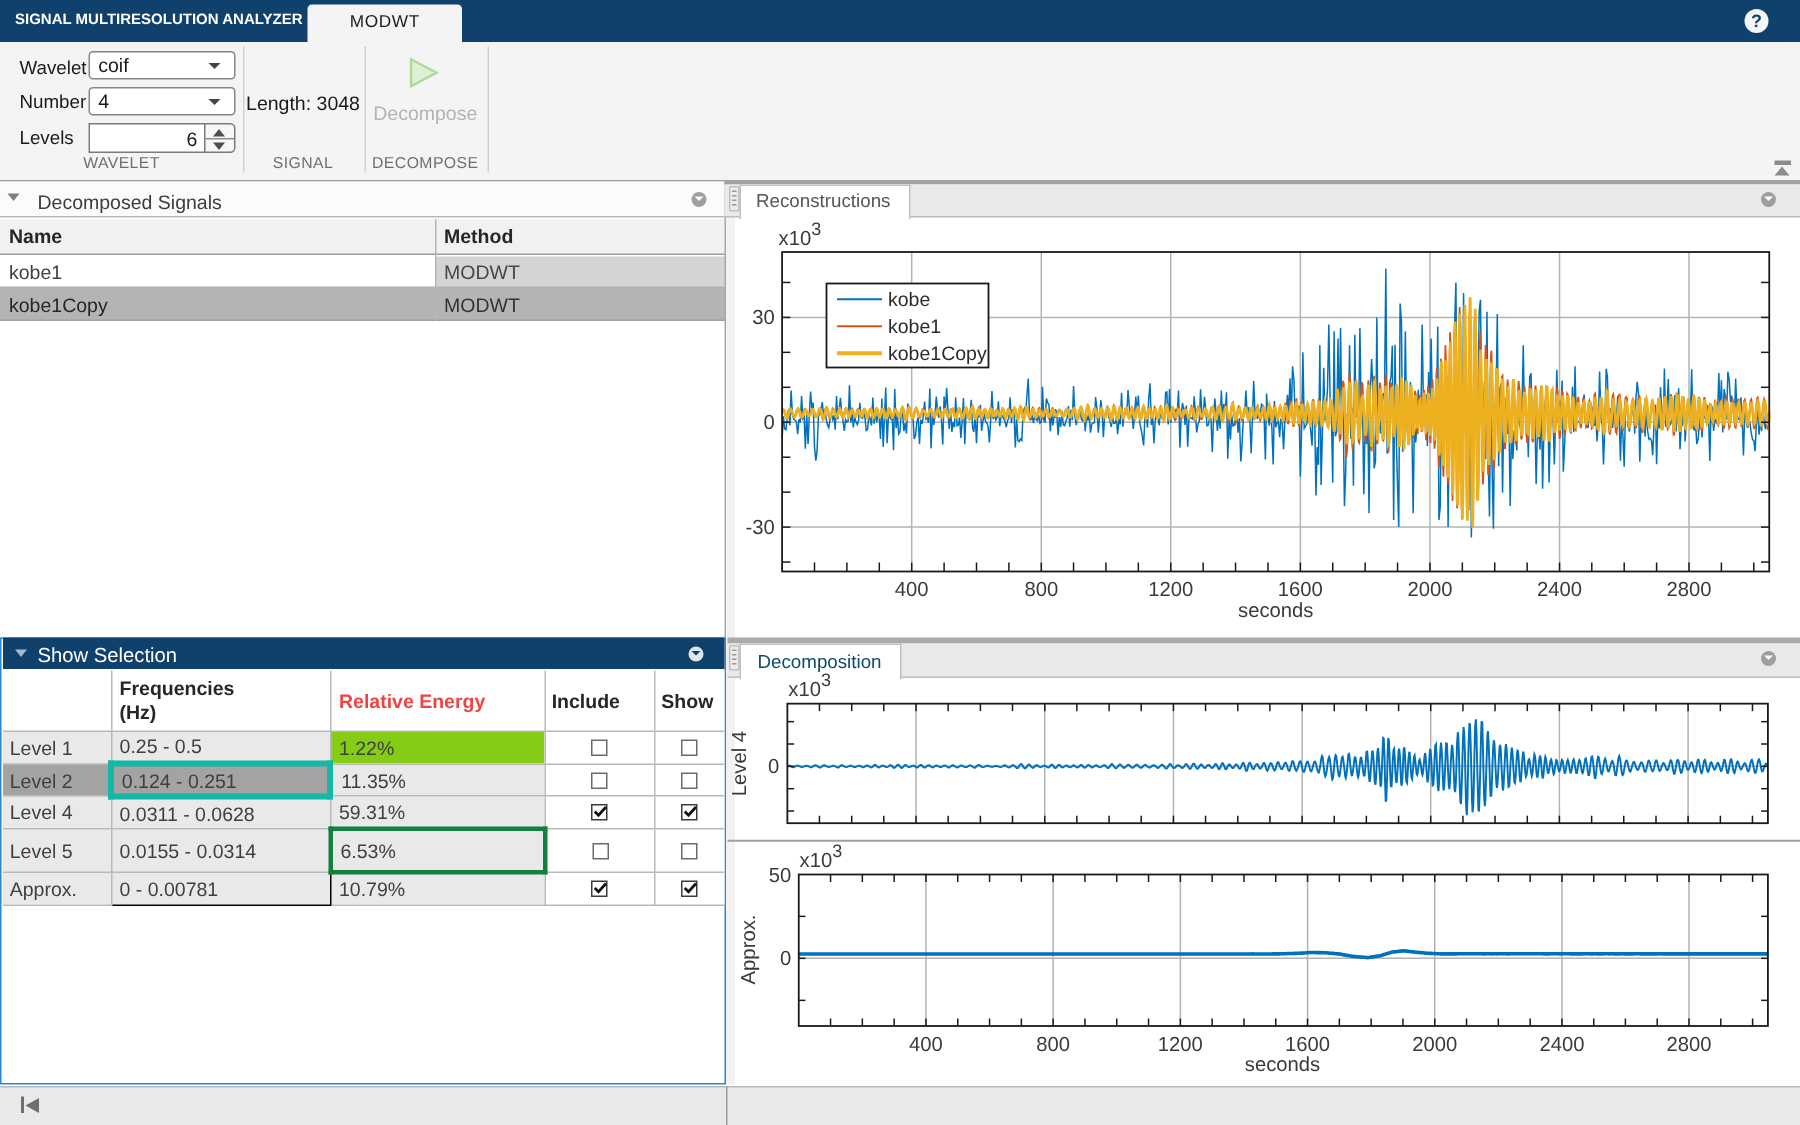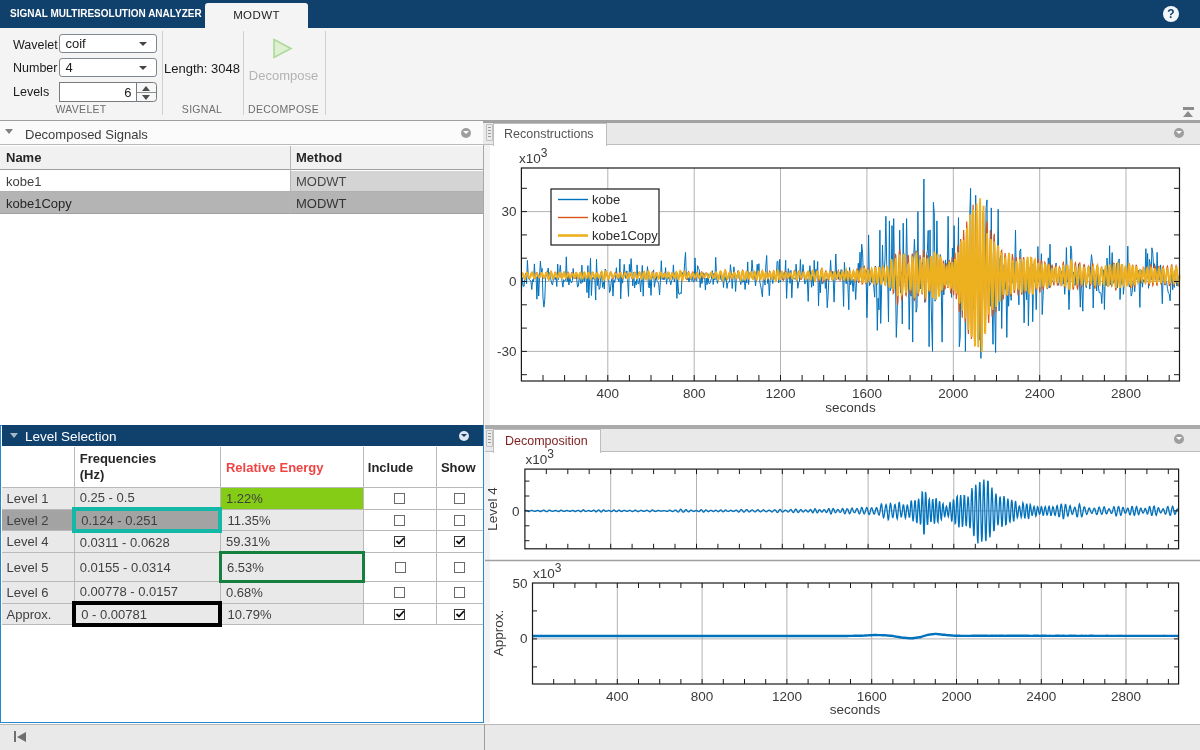--- a/index.html
+++ b/index.html
@@ -55,21 +55,21 @@
 <div class="abs" style="left:6px;top:174px;color:#404040">kobe1</div>
 <div class="abs" style="left:296px;top:174px;color:#464646">MODWT</div>
 <div class="abs" style="left:0;top:192px;width:484px;height:22px;background:#b4b4b4;border-bottom:1px solid #a0a0a0"></div>
 <div class="abs" style="left:6px;top:196px;color:#262626">kobe1Copy</div>
 <div class="abs" style="left:296px;top:196px;color:#333">MODWT</div>
 <div class="abs" style="left:290px;top:146px;height:68px;border-left:1px solid #b5b5b5"></div>
 
 <div class="abs" style="left:0;top:425px;width:484px;height:298px;border:1.5px solid #2787cf;background:#fff"></div>
 <div class="abs" style="left:1.5px;top:425px;width:481px;height:21px;background:#10406c"></div>
 <div class="abs tri-d" style="left:10px;top:433px;border-top-color:#a5b8c9"></div>
-<div class="abs" style="left:25px;top:429px;color:#fff;font-size:13.5px">Level Selection</div>
+<div class="abs" style="left:25px;top:429px;color:#fff;font-size:13.5px">Show Selection</div>
 <div class="circ dk" style="left:459px;top:430.5px;background:#dfe7ee"></div>
 <div class="abs" style="left:1.5px;top:447px;width:481px;height:192.5px">
 <table style="width:481.5px;font-size:13px;color:#3f3f3f">
 <colgroup>
         <col style="width:72.7px">
         <col style="width:146.3px">
         <col style="width:142.8px">
         <col style="width:73.1px">
         <col style="width:46.6px">
       </colgroup>
@@ -127,33 +127,22 @@
 <td style="background:#e9e9e9;border:1px solid #b9b9b9;padding-left:5px">0.0155 - 0.0314</td>
 <td style="background:#e9e9e9;border:3px solid #15803d;padding-left:5px">6.53%</td>
 <td style="background:#fff;border:1px solid #b9b9b9">
             <div style="width:11px;height:11px;border:1.3px solid #6a6a6a;background:#fff;margin:auto"></div>
           </td>
 <td style="background:#fff;border:1px solid #b9b9b9;border-right:none">
             <div style="width:11px;height:11px;border:1.3px solid #6a6a6a;background:#fff;margin:auto"></div>
           </td>
 </tr>
         <tr style="height:21.7px">
-<td style="background:#e9e9e9;border:1px solid #b9b9b9;border-left:none;padding-left:5px">Level 6</td>
-<td style="background:#e9e9e9;border:1px solid #b9b9b9;padding-left:5px">0.00778 - 0.0157</td>
-<td style="background:#e9e9e9;border:1px solid #b9b9b9;padding-left:5px">0.68%</td>
-<td style="background:#fff;border:1px solid #b9b9b9">
-            <div style="width:11px;height:11px;border:1.3px solid #6a6a6a;background:#fff;margin:auto"></div>
-          </td>
-<td style="background:#fff;border:1px solid #b9b9b9;border-right:none">
-            <div style="width:11px;height:11px;border:1.3px solid #6a6a6a;background:#fff;margin:auto"></div>
-          </td>
-</tr>
-        <tr style="height:21.7px">
 <td style="background:#e9e9e9;border:1px solid #b9b9b9;border-left:none;padding-left:5px">Approx.</td>
-<td style="background:#e9e9e9;border:4px solid #000000;padding-left:5px">0 - 0.00781</td>
+<td style="background:#e9e9e9;border:1px solid #000000;padding-left:5px">0 - 0.00781</td>
 <td style="background:#e9e9e9;border:1px solid #b9b9b9;padding-left:5px">10.79%</td>
 <td style="background:#fff;border:1px solid #b9b9b9">
             <div style="width:11px;height:11px;border:1.3px solid #3c3c3c;background:#fff;margin:auto;position:relative">
               <svg width="12" height="12" style="position:absolute;left:-1px;top:-2px">
                 <path d="M2.5 6 L5 8.5 L10 3" fill="none" stroke="#111" stroke-width="1.8"></path>
               </svg>
             </div>
           </td>
 <td style="background:#fff;border:1px solid #b9b9b9;border-right:none">
             <div style="width:11px;height:11px;border:1.3px solid #3c3c3c;background:#fff;margin:auto;position:relative">
@@ -183,21 +172,21 @@
 <div style="margin:2px 1px 0;border-top:1.4px solid #9a9a9a"></div>
     <div style="margin:2px 1px 0;border-top:1.4px solid #9a9a9a"></div>
     <div style="margin:2px 1px 0;border-top:1.4px solid #9a9a9a"></div>
     <div style="margin:2px 1px 0;border-top:1.4px solid #9a9a9a"></div>
   </div>
 <div class="abs" style="left:490px;top:146px;width:710px;height:279px;background:#fff"></div>
 
 <div class="abs" style="left:485px;top:425px;width:715px;height:3.5px;background:#ababab"></div>
 <div class="abs" style="left:485px;top:428.5px;width:715px;height:23px;background:#e9e9e9;border-bottom:1px solid #bdbdbd"></div>
 <div class="abs" style="left:493.3px;top:428.5px;width:108px;height:24px;background:#fff;border:1px solid #bdbdbd;border-bottom:none"></div>
-<div class="abs" style="left:505px;top:433.5px;color:#7f1d1d;font-size:12.5px">Decomposition</div>
+<div class="abs" style="left:505px;top:433.5px;color:#0c4a6e;font-size:12.5px">Decomposition</div>
 <div class="circ" style="left:1174px;top:433.5px"></div>
 <div class="abs" style="left:485.7px;top:429.5px;width:7.5px;height:17px;background:#ececec;border:1px solid #c0c0c0;border-radius:1px">
 <div style="margin:2px 1px 0;border-top:1.4px solid #9a9a9a"></div>
     <div style="margin:2px 1px 0;border-top:1.4px solid #9a9a9a"></div>
     <div style="margin:2px 1px 0;border-top:1.4px solid #9a9a9a"></div>
     <div style="margin:2px 1px 0;border-top:1.4px solid #9a9a9a"></div>
   </div>
 <div class="abs" style="left:490px;top:452.5px;width:710px;height:269.5px;background:#fff"></div>
 
 <svg class="abs" style="left:0;top:0" width="1200" height="750" viewBox="0 0 1200 750">

